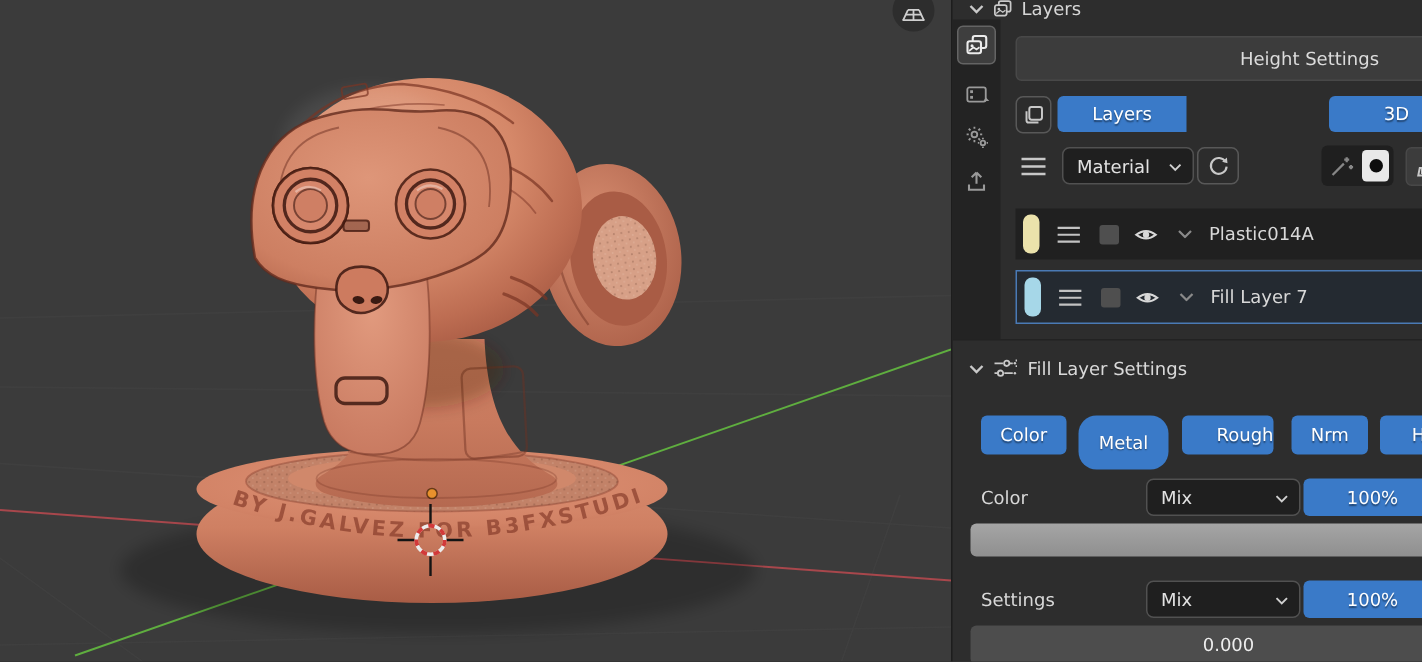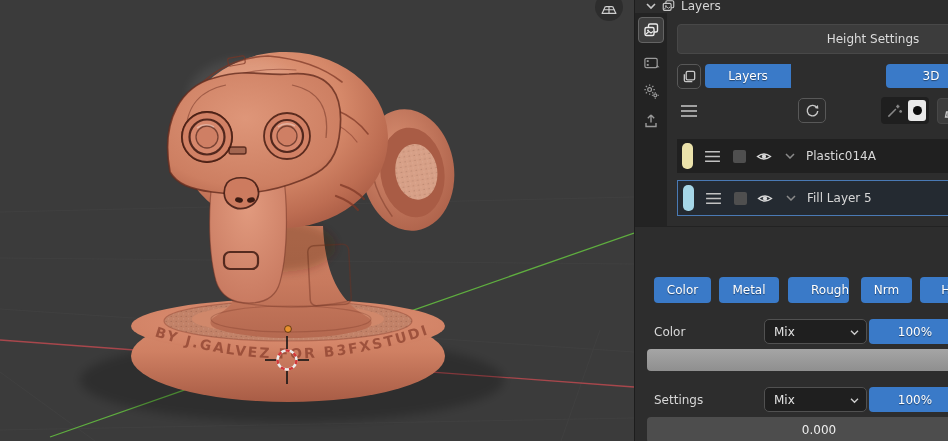--- a/index.html
+++ b/index.html
@@ -280,20 +280,28 @@
     <span>3D</span>
   </div>
 
   <div class="abs row-ico" style="left:43px;top:100px;width:21px;height:22px;">
     <svg width="18" height="14" viewBox="0 0 18 14">
       <g stroke="#c8c8c8" stroke-width="1.7">
           <path d="M1 2 H17 M1 7 H17 M1 12 H17"></path>
         </g>
     </svg>
   </div>
+  <div class="abs dropdown" style="left:73px;top:98px;width:88px;height:25px;">
+    <span class="dd-label">Material</span>
+    <span class="dd-chev">
+      <svg width="9" height="7" viewBox="0 0 10 8">
+        <polyline points="1,2 5,6 9,2" fill="none" stroke="#cfcfcf" stroke-width="1.5"></polyline>
+      </svg>
+    </span>
+  </div>
   <div class="abs iconbtn" style="left:163px;top:98px;width:28px;height:25px;">
     <svg width="15" height="15" viewBox="0 0 16 16">
       <g stroke="#c8c8c8" stroke-width="1.5" fill="none">
         <path d="M12.8 5.2 A5.6 5.6 0 1 0 13.6 8.6"></path>
       </g>
       <polygon points="13.8,2.2 14.2,6.2 10.4,5.2" fill="#c8c8c8"></polygon>
     </svg>
   </div>
   <div class="abs" style="left:246px;top:97px;width:48px;height:27px;background:#1f1f1f;border-radius:4px;">
     <div class="abs row-ico" style="left:3px;top:4px;width:20px;height:19px;">
@@ -358,30 +366,47 @@
       <svg width="16" height="11" viewBox="0 0 16 11">
         <path d="M1.5 5.5 Q8 0.5 14.5 5.5 Q8 10.5 1.5 5.5 Z" fill="none" stroke="#d8d8d8" stroke-width="1.4"></path>
         <circle cx="8" cy="5.5" r="2.1" fill="#d8d8d8"></circle>
       </svg>
     </div>
     <div class="row-ico" style="width:16px;margin-left:8px;">
       <svg width="10" height="6" viewBox="0 0 10 6">
         <polyline points="1,1 5,5 9,1" fill="none" stroke="#8a8a8a" stroke-width="1.5"></polyline>
       </svg>
     </div>
-    <span style="margin-left:8px;">Fill Layer 5</span>
+    <span style="margin-left:8px;">Fill Layer 7</span>
   </div>
 
   <div class="abs divider" style="top:226px;"></div>
 
+  <div class="abs" style="left:11px;top:238px;display:flex;align-items:center;gap:6px;">
+    <svg width="10" height="8" viewBox="0 0 10 8">
+      <polyline points="1,2 5,6 9,2" fill="none" stroke="#c9c9c9" stroke-width="1.6"></polyline>
+    </svg>
+    <svg width="17" height="15" viewBox="0 0 18 16">
+      <g stroke="#c9c9c9" stroke-width="1.3" fill="none">
+        <path d="M1 4.5 H7 M12 4.5 H14"></path>
+          <circle cx="9.7" cy="4.5" r="1.9"></circle>
+        <path d="M1 11.5 H3 M8 11.5 H14"></path>
+          <circle cx="5.3" cy="11.5" r="1.9"></circle>
+        <path d="M16 2.5 H17 M16 6.5 H17" stroke-dasharray="1.2 1.6"></path>
+      </g>
+      <circle cx="15.5" cy="4.5" r="0.9" fill="#c9c9c9"></circle>
+        <circle cx="15.5" cy="11.5" r="0.9" fill="#c9c9c9"></circle>
+    </svg>
+    <span class="seclabel">Fill Layer Settings</span>
+  </div>
 
   <div class="abs bluebtn" style="left:19px;top:277px;width:57px;height:26px;">
     <span>Color</span>
     </div>
-  <div class="abs bluebtn" style="left:84px;top:277px;width:60px;height:26px;">
+  <div class="abs bluebtn" style="left:84px;top:277px;width:60px;height:36px;border-radius:12px;">
     <span>Metal</span>
     </div>
   <div class="abs bluebtn" style="left:153px;top:277px;width:61px;height:26px;justify-content:flex-end;">
     <span>Rough</span>
     </div>
   <div class="abs bluebtn" style="left:226px;top:277px;width:51px;height:26px;">
     <span>Nrm</span>
     </div>
   <div class="abs bluebtn" style="left:285px;top:277px;width:82px;height:26px;">
     <span>Height</span>

